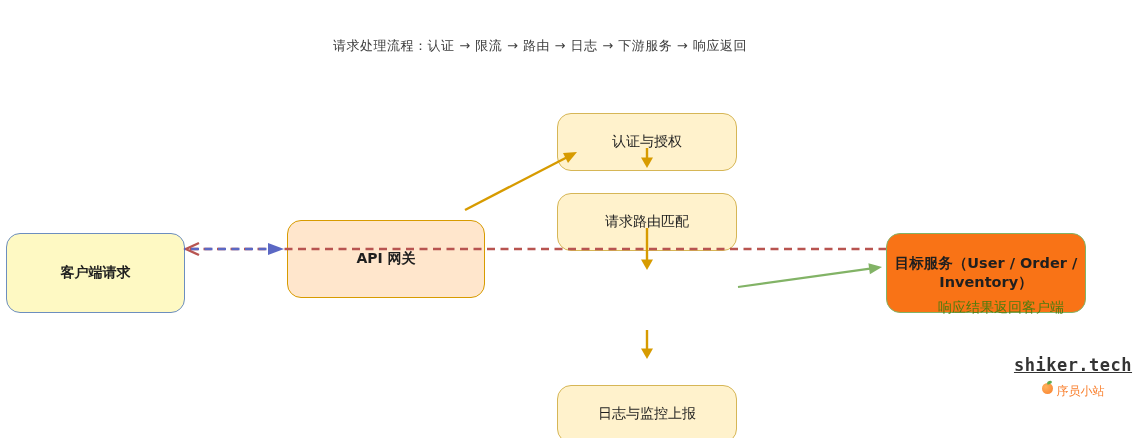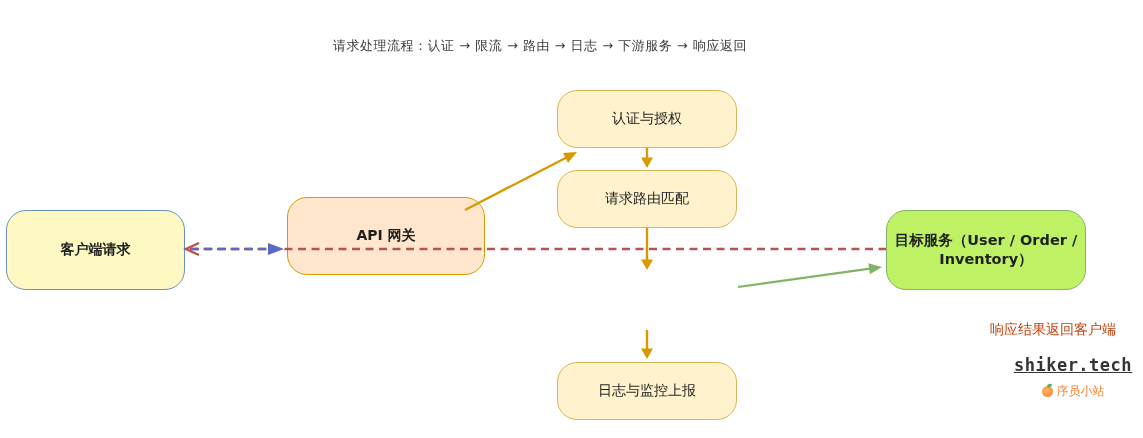--- a/index.html
+++ b/index.html
@@ -8,61 +8,61 @@
     font-family: "DejaVu Sans", "Liberation Sans", sans-serif;
   }
   .canvas { position: absolute; left: 0; top: 0; width: 1143px; height: 438px; }
 
   .title {
     position: absolute; left: 0; top: 37px; width: 1080px;
     text-align: center; font-size: 13px; color: #3c3c3c; letter-spacing: 0.5px;
   }
 
   .node {
-    position: absolute; border-radius: 20px; box-sizing: border-box;
+    position: absolute; border-radius: 14px; box-sizing: border-box;
     display: flex; align-items: center; justify-content: center;
-    font-size: 14px; color: #1f1f1f; text-align: center;
+    font-size: 14px; color: #1f1f1f; text-align: center; margin-top: 23px;
   }
   .node .lbl { position: relative; z-index: 6; padding: 0 6px; }
 
   .node-client  { left: 6px;   top: 210px; width: 179px; height: 80px;
                   background: #fef9c3; border: 1.5px solid #6c8ebf; font-weight: bold; font-family: Liberation Serif, serif; }
   .node-gateway { left: 287px; top: 197px; width: 198px; height: 78px;
                   background: #ffe6cc; border: 1.5px solid #d79b00; font-weight: bold; }
   .node-step    { background: #fff2cc; border: 1.5px solid #d6b656; left: 557px; width: 180px; height: 58px; }
   .node-auth    { top: 90px; }
   .node-rate    { top: 170px; }
   .node-route   { top: 272px; }
   .node-log     { top: 362px; }
   .node-target  { left: 886px; top: 210px; width: 200px; height: 80px;
-                  background: #bef264; border: 1.5px solid #82b366; font-weight: bold; font-size: 14.5px; text-align: center; }
+                  background: #f97316; border: 1.5px solid #82b366; font-weight: bold; font-size: 14.5px; text-align: center; }
 
   .response-note {
     position: absolute; left: 886px; top: 299px; width: 230px;
-    text-align: right; font-size: 14px; color: #c2410c; margin-top: 22px;
+    text-align: center; font-size: 14px; color: #4d7c0f;
   }
 
   svg.edges { position: absolute; left: 0; top: 0; z-index: 5; pointer-events: none; }
   .edge-gold  { stroke: #d79b00; stroke-width: 2.4; fill: none; }
   .edge-green { stroke: #82b366; stroke-width: 2.2; fill: none; }
   .edge-red   { stroke: #b85450; stroke-width: 2.4; fill: none; }
   .edge-blue  { stroke: #5b68c4; stroke-width: 2.4; fill: none; }
   .head-gold  { fill: #d79b00; stroke: none; }
   .head-green { fill: #82b366; stroke: none; }
   .head-blue  { fill: #5b68c4; stroke: none; }
 
   .watermark { position: absolute; left: 1008px; top: 355px; width: 130px; text-align: center; }
   .watermark .site {
     font-family: "DejaVu Sans Mono", "Liberation Mono", monospace;
     font-size: 17px; font-weight: bold; color: #343434;
     text-decoration: underline; letter-spacing: 0.5px;
   }
   .watermark .brand-line {
     margin-top: 8px; font-size: 12px; color: #f97e2b;
-    display: flex; align-items: center; justify-content: center; gap: 4px;
+    display: flex; justify-content: center; gap: 4px;
   }
   .orange-icon {
     width: 11px; height: 11px; border-radius: 50%;
     background: radial-gradient(circle at 35% 35%, #ffb25e, #f97e2b);
     display: inline-block; position: relative;
   }
   .orange-icon::before {
     content: ""; position: absolute; width: 5px; height: 3px; border-radius: 50% 50% 50% 0;
     background: #5eaa4f; top: -2px; left: 5px; transform: rotate(-20deg);
   }

